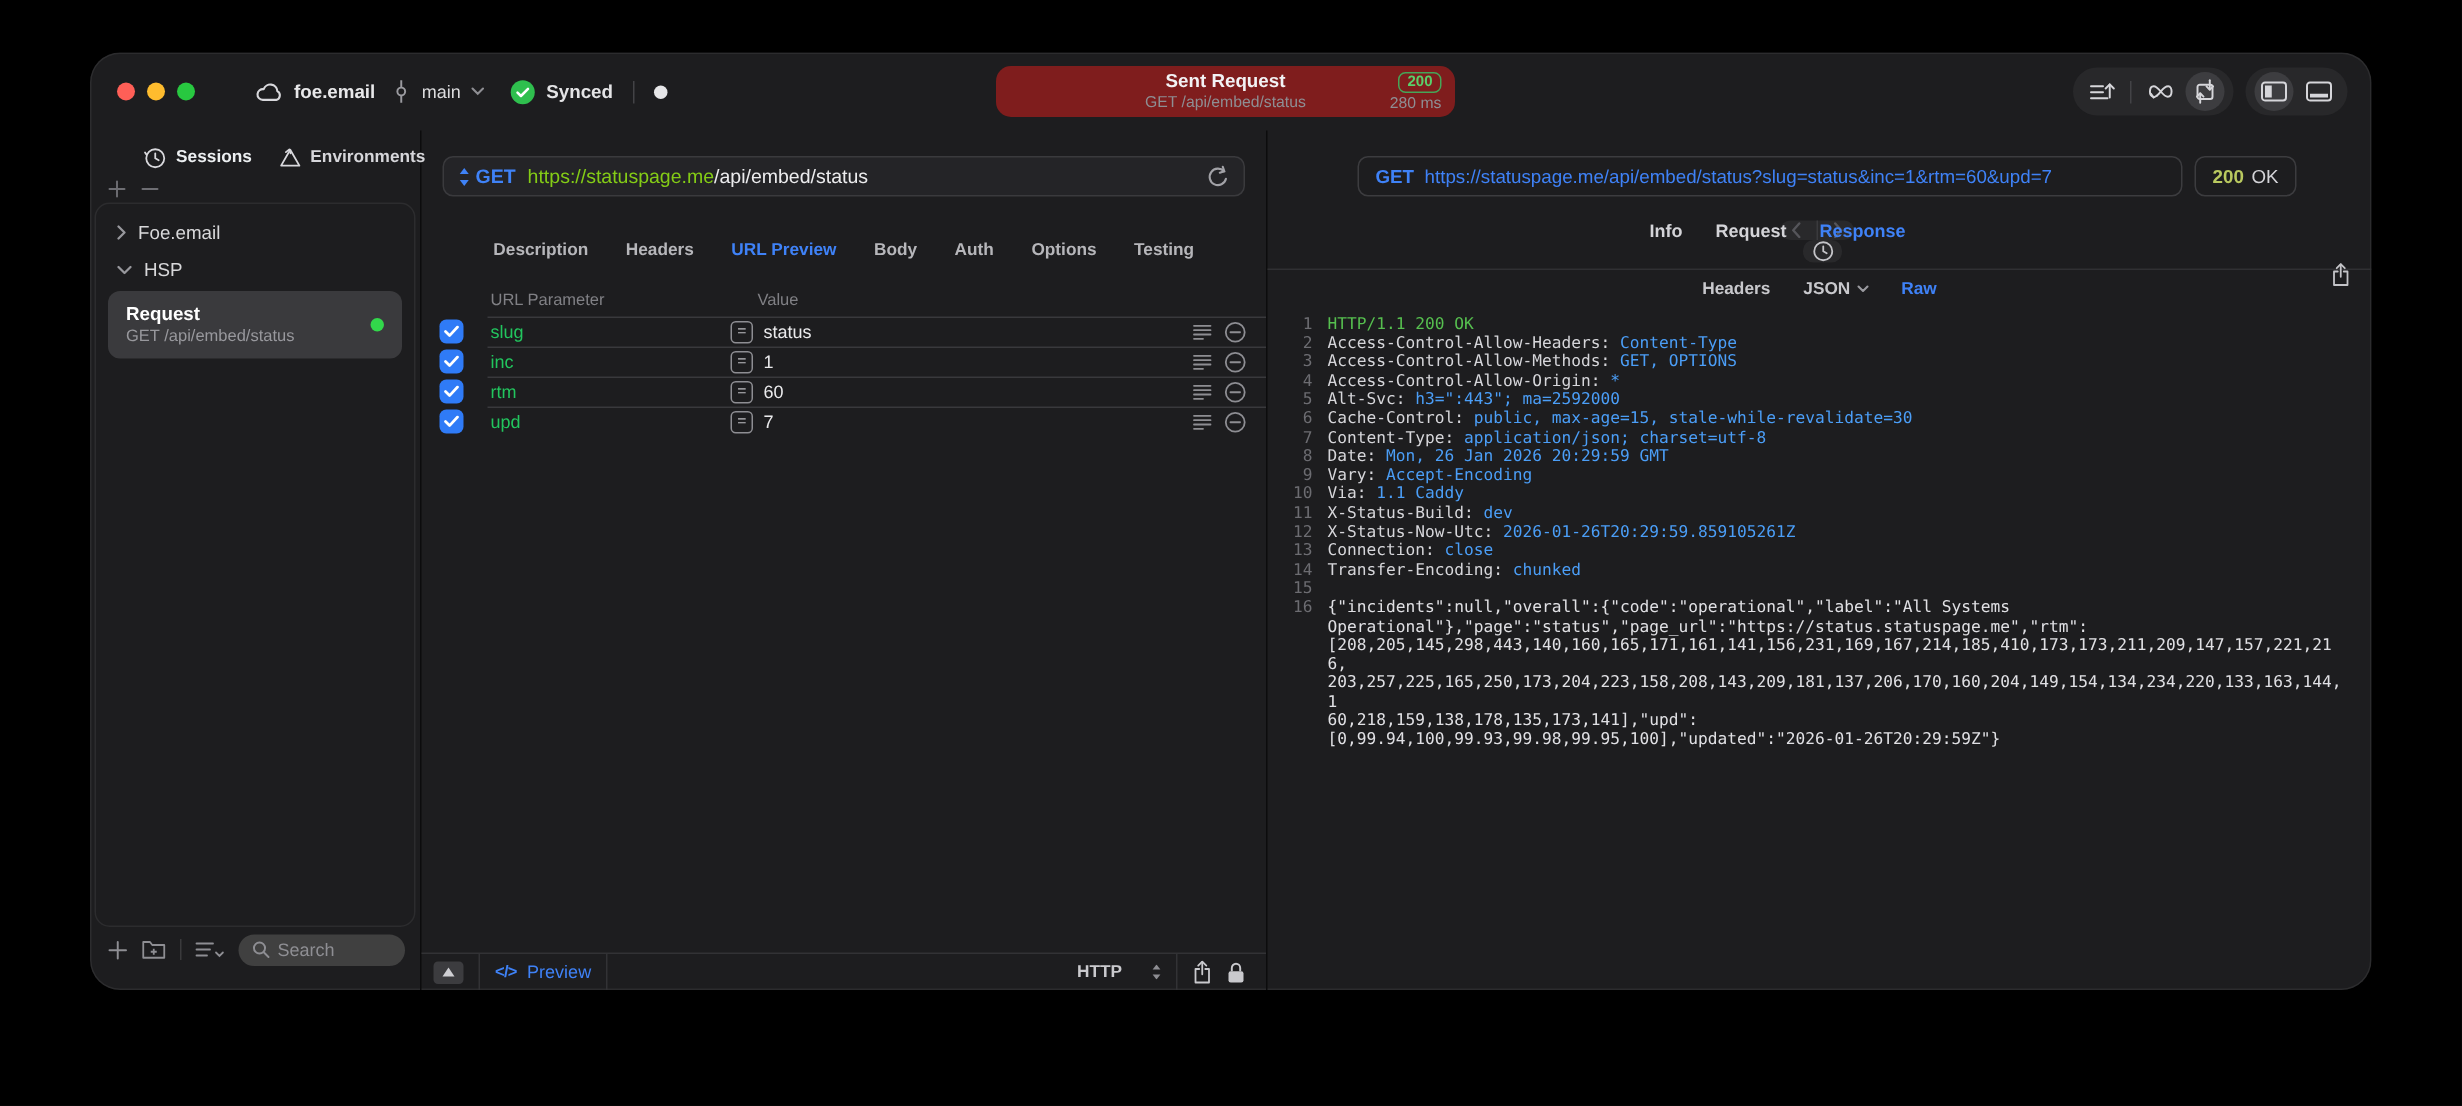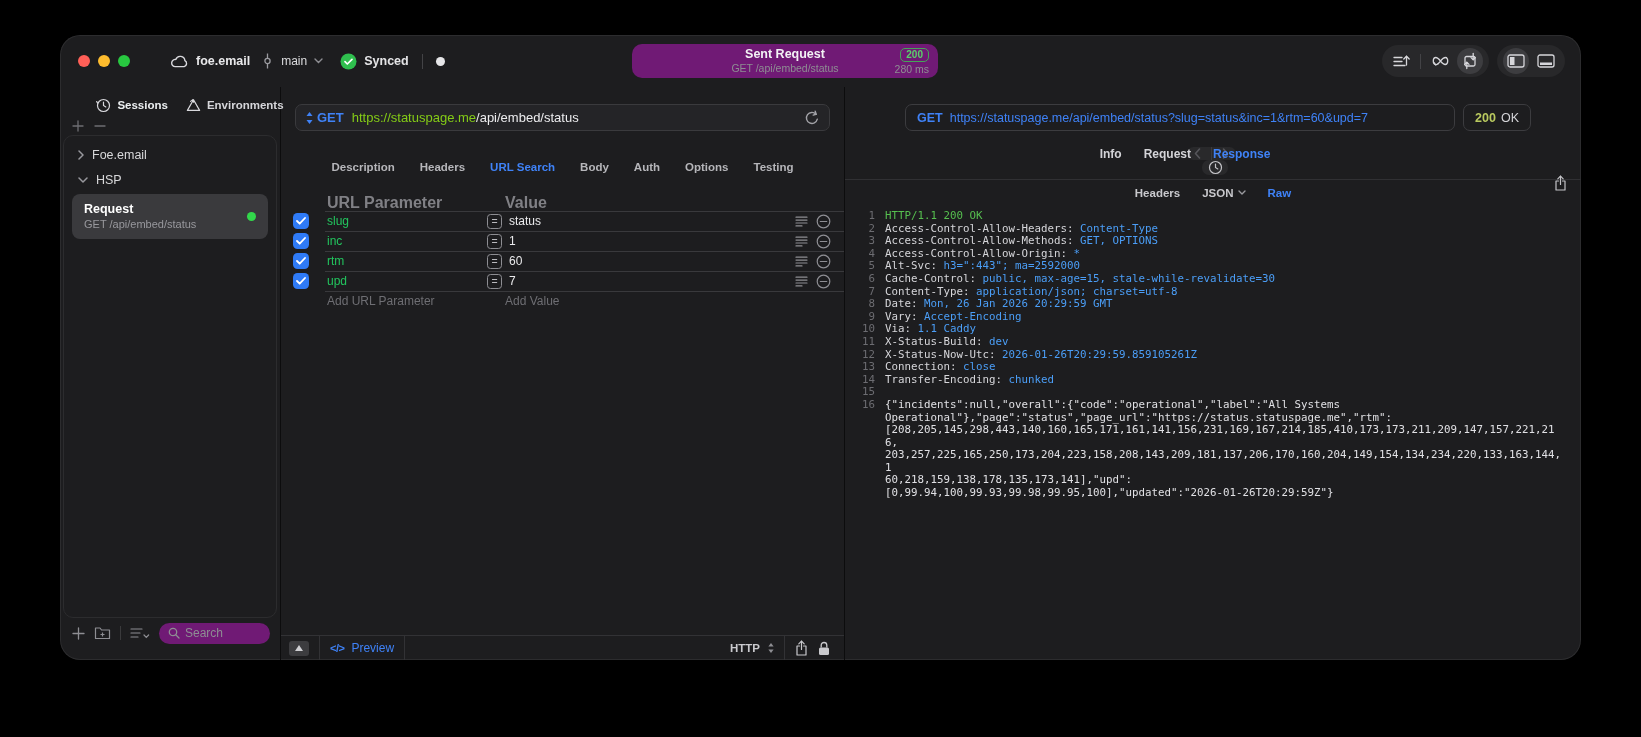--- a/index.html
+++ b/index.html
@@ -22,22 +22,22 @@
 
   .project-group { position:absolute; left:110px; top:0; height:52px; display:flex; align-items:center; gap:7px; }
   .project-name { font-size:12.5px; font-weight:600; color:#e8e8ea; }
   .branch-name { font-size:12px; color:#dcdcde; margin-left:2px; }
   .sync-label { font-size:12.5px; color:#e4e4e6; font-weight:600; }
   .tb-sep { width:1px; height:15px; background:#434346; margin:0 6px; }
   .white-dot { width:9px; height:9px; border-radius:50%; background:#e6e6e8; }
   .icon { display:inline-flex; align-items:center; justify-content:center; }
 
   .title-pill {
-    position:absolute; left:572px; top:9px; width:306px; height:34px;
-    background:#701a75; border-radius:10px;
+    position:absolute; left:604px; top:9px; width:306px; height:34px;
+    background:#7f1d1d; border-radius:10px;
   }
   .title-center { position:absolute; left:0; right:0; top:3px; text-align:center; }
   .title-main { font-size:12.5px; font-weight:700; color:#f2f2f4; line-height:15px; }
   .title-sub { font-size:10.5px; color:#8e8e93; line-height:13px; }
   .title-right { position:absolute; right:9px; top:3px; display:flex; flex-direction:column; align-items:flex-end; }
   .status-200-badge {
     font-size:10px; font-weight:700; color:#5ad16b; border:1px solid #46a558;
     border-radius:5px; padding:0 5px; line-height:12px; margin-top:1px;
   }
   .duration { font-size:10.5px; color:#8e8e93; line-height:13px; margin-top:1px; }
@@ -62,38 +62,38 @@
   .sb-plusminus { height:18px; display:flex; align-items:center; gap:10px; padding-left:12px; color:#6e6e73; font-size:14px; }
   .sb-container { flex:1; margin:0 3px; border:1px solid #2c2c2e; border-radius:10px; padding:6px 6px; overflow:hidden; }
   .tree-row { display:flex; align-items:center; gap:8px; height:25px; padding-left:8px; font-size:12.5px; color:#d8d8da; }
   .tree-row .icon { color:#98989d; }
   .request-card { margin:2px 2px 0 2px; background:#3a3a3d; border-radius:8px; padding:7px 12px 8px 12px; position:relative; }
   .request-card .rc-title { font-size:12.5px; font-weight:700; color:#ffffff; line-height:16px; }
   .request-card .rc-sub { font-size:11px; color:#98989d; line-height:14px; }
   .rc-dot { position:absolute; right:12px; top:50%; margin-top:-4.5px; width:9px; height:9px; border-radius:50%; background:var(--green); }
   .sb-bottom { height:42px; display:flex; align-items:center; gap:9px; padding:0 10px 12px 12px; color:#8e8e93; }
   .sb-bottom .vsep { width:1px; height:14px; background:#3a3a3c; }
-  .search-pill { flex:1; height:21px; background:#701a75; border-radius:11px; display:flex; align-items:center; gap:5px; padding:0 9px; }
+  .search-pill { flex:1; height:21px; background:#404040; border-radius:11px; display:flex; align-items:center; gap:5px; padding:0 9px; }
   .search-pill input { background:transparent; border:none; outline:none; color:#cacace; font-size:12px; width:100%; font-family:"Liberation Sans",sans-serif; }
   .search-pill input::placeholder { color:#8e8e93; }
 
   
   .url-bar { margin:17px 14px 0 14px; height:27px; background:#242427; border:1px solid #3a3a3d; border-radius:7px; display:flex; align-items:center; padding:0 10px; }
   .method-label { color:var(--blue); font-size:13px; font-weight:700; margin:0 8px 0 4px; }
   .url-text { font-size:13px; white-space:nowrap; overflow:hidden; }
   .url-scheme,.url-host { color:#84cc16; }
   .url-path { color:#ececee; }
   .refresh-btn { margin-left:auto; color:#a2a2a7; }
 
   .req-tabs { margin-top:30px; display:flex; justify-content:center; gap:25px; }
   .rtab { font-size:11.5px; font-weight:600; color:#b6b6ba; cursor:default; }
   .rtab.active { color:var(--blue); }
 
   .params { margin-top:21px; }
-  .params-head { display:flex; height:17px; padding-left:46px; font-size:16px; color:#808085;font-weight:bold; }
+  .params-head { display:flex; height:17px; padding-left:46px; font-size:11px; color:#808085; }
   .ph-name { width:178px; }
   .prow { display:flex; align-items:center; height:20px; padding-left:12px; position:relative; }
   .prow::before { content:""; position:absolute; left:44px; right:0; top:0; height:1px; background:#39393c; }
   .prow-add::before { content:""; position:absolute; left:44px; right:0; top:0; height:1px; background:#39393c; }
   .cb { width:16px; height:16px; border-radius:4.5px; background:#2f7bf7; display:flex; align-items:center; justify-content:center; }
   .pname { margin-left:18px; width:160px; font-size:12px; color:#22c55e; }
   .pval { display:flex; align-items:center; gap:7px; flex:1; }
   .eq { width:15px; height:15px; border:1.2px solid #8e8e93; border-radius:3.5px; color:#b9b9bd; font-size:10.5px; display:flex; align-items:center; justify-content:center; line-height:1; }
   .pvtext { font-size:12px; color:#eaeaec; }
   .picons { margin-left:auto; display:flex; align-items:center; gap:8px; padding-right:13px; color:#8e8e93; }
@@ -102,21 +102,21 @@
   .add-val { font-size:12px; color:#6e6e73; }
 
   .req-footer { position:absolute; left:0; right:0; bottom:0; height:25px; border-top:1px solid #323235; display:flex; align-items:center; padding:0 14px 0 8px; gap:10px; }
   .expand-box { width:20px; height:15px; background:#3c3c3f; border-radius:3px; display:flex; align-items:center; justify-content:center; }
   .expand-box .tri { width:0; height:0; border-left:4.5px solid transparent; border-right:4.5px solid transparent; border-bottom:6px solid #cfcfd3; }
   .req-footer .vsep { width:1px; height:25px; background:#323235; }
   .preview-group { display:flex; align-items:center; gap:7px; color:var(--blue); }
   .code-glyph { font-size:11px; font-weight:700; letter-spacing:-0.5px; }
   .preview-label { font-size:12px; }
   .footer-right { margin-left:auto; display:flex; align-items:center; gap:10px; }
-  .http-select { display:flex; align-items:center; gap:8px; color:#cacace; font-size:11.5px; font-weight:600; }
+  .http-select { display:flex; align-items:center; gap:20px; color:#cacace; font-size:11.5px; font-weight:600; }
   .footer-icon { color:#c9c9cd; }
 
   
   .resp-top { display:flex; align-items:center; gap:8px; margin:17px 50px 0 60px; }
   .resp-url-box { flex:1; height:27px; border:1px solid #3c3c3f; border-radius:7px; display:flex; align-items:center; padding:0 11px; overflow:hidden; }
   .resp-method { color:var(--blue); font-weight:700; font-size:12.5px; margin-right:7px; }
   .resp-url { color:var(--blue); font-size:12.5px; white-space:nowrap; }
   .resp-status-box { height:27px; border:1px solid #3c3c3f; border-radius:7px; display:flex; align-items:center; gap:5px; padding:0 11px; }
   .resp-code { color:var(--olive); font-size:12.5px; font-weight:600; }
   .resp-ok { color:#d4d4d8; font-size:12.5px; }
@@ -357,21 +357,21 @@
             <svg width="14" height="15" viewBox="0 0 14 15" fill="none" stroke="currentColor" stroke-width="1.4" stroke-linecap="round">
                 <path d="M12.3 9.2A5.5 5.5 0 1 1 11 4.2"></path>
                 <path d="M10.2 1.2l1 3-3 .9"></path>
               </svg>
           </span>
         </div>
 
         <div class="req-tabs" id="req-tabs">
             <span class="rtab ">Description</span>
             <span class="rtab ">Headers</span>
-            <span class="rtab active">URL Search</span>
+            <span class="rtab active">URL Preview</span>
             <span class="rtab ">Body</span>
             <span class="rtab ">Auth</span>
             <span class="rtab ">Options</span>
             <span class="rtab ">Testing</span>
           </div>
 
         <div class="params">
           <div class="params-head">
             <span class="ph-name">URL Parameter</span>
             <span class="ph-value">Value</span>
@@ -483,24 +483,20 @@
                   </span>
       <span class="icon">
                     <svg width="15" height="15" viewBox="0 0 15 15" fill="none" stroke="currentColor" stroke-width="1.2" stroke-linecap="round">
                       <circle cx="7.5" cy="7.5" r="6.3"></circle>
                       <line x1="4.3" y1="7.5" x2="10.7" y2="7.5"></line>
                     </svg>
                   </span>
     </span>
   </div>
             </div>
-          <div class="prow-add">
-            <span class="add-name">Add URL Parameter</span>
-            <span class="add-val">Add Value</span>
-          </div>
         </div>
 
         <div class="req-footer">
           <span class="expand-box">
               <span class="tri"></span>
             </span>
           <span class="vsep"></span>
           <span class="preview-group">
             <span class="code-glyph">&lt;/&gt;</span>
             <span class="preview-label">Preview</span>

